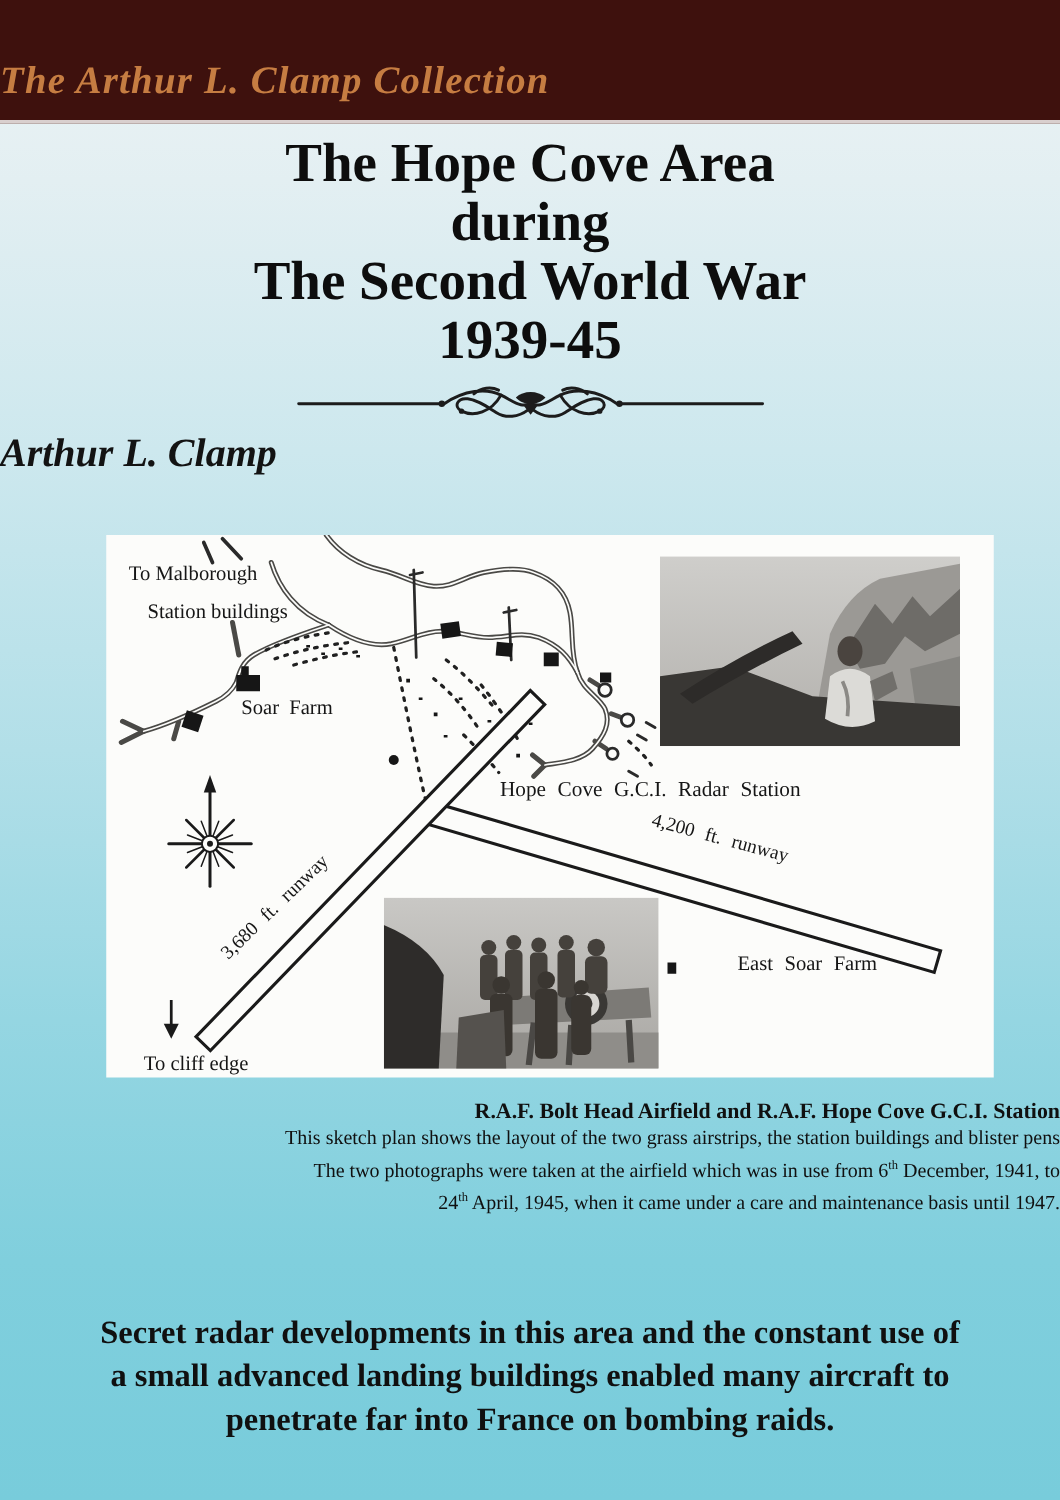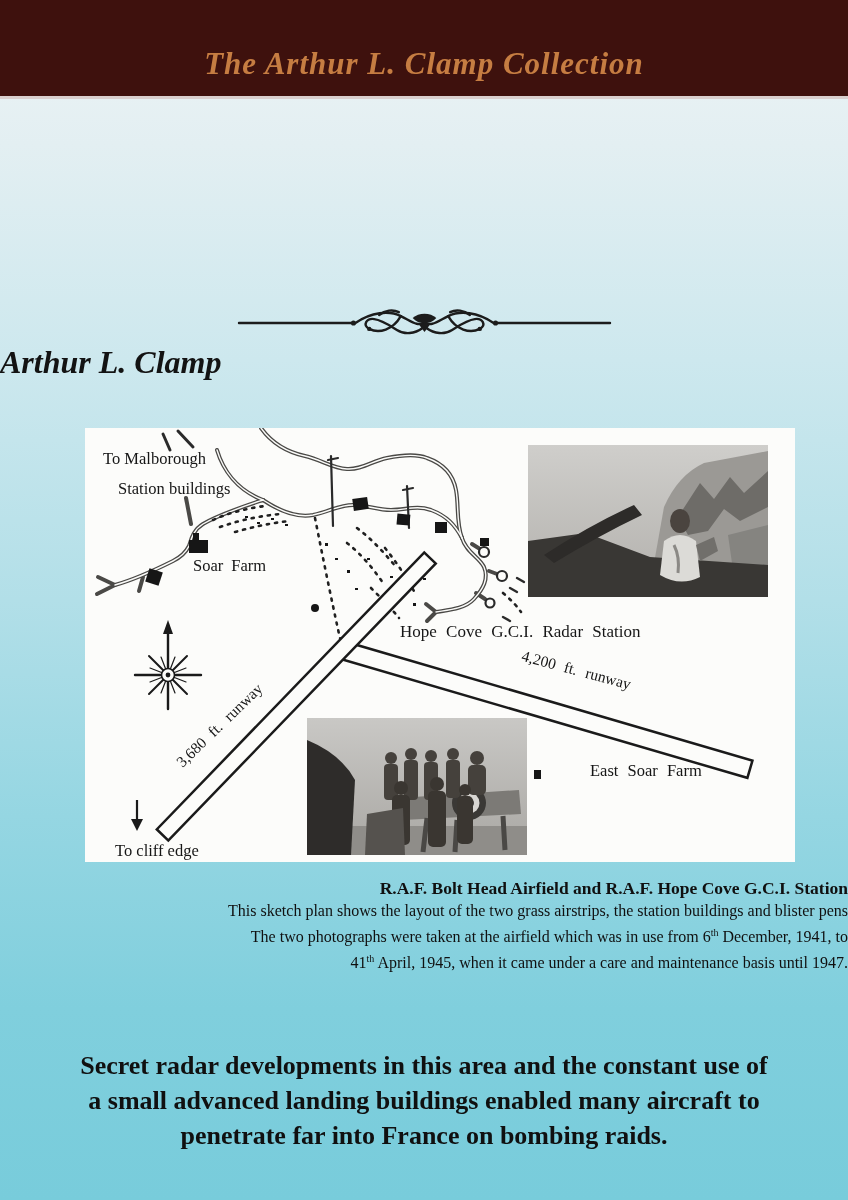--- a/index.html
+++ b/index.html
@@ -5,21 +5,21 @@
   html,body{margin:0;padding:0;background:#888;}
   .page{
     position:relative;width:848px;height:1200px;overflow:hidden;
     font-family:"Liberation Serif","DejaVu Serif",serif;color:#141414;
     background:linear-gradient(180deg,#eef4f6 0%,#e3eff2 12%,#cde8ee 30%,#b2dfe8 50%,#95d6e2 68%,#80cfdd 84%,#78ccdb 100%);
   }
   
   .banner{
     position:absolute;top:0;left:0;width:848px;height:96px;
     background:#3e110d;border-bottom:3px solid #d9cfce;
-    display:flex;align-items:flex-end;justify-content:center;
+    display:flex;align-items:flex-end;
   }
   .banner-text{
     color:#c67d42;font-style:italic;font-weight:bold;font-size:31px;
     letter-spacing:1px;padding-bottom:14px;
   }
   
   .title{
     position:absolute;top:107px;left:0;width:848px;text-align:center;
     font-weight:bold;font-size:44px;line-height:47px;color:#0d0d0d;
   }
@@ -52,20 +52,26 @@
 </style>
 </head>
 <body>
 
 <div class="page">
 
   <header class="banner">
     <div class="banner-text">The Arthur L. Clamp Collection</div>
   </header>
 
+  <h1 class="title" style="margin:0;">
+    <div>The Hope Cove Area</div>
+    <div>during</div>
+    <div>The Second World War</div>
+    <div>1939-45</div>
+  </h1>
 
   <div class="divider">
     <svg width="375" height="34" viewBox="0 0 380 34">
       <g stroke="#1c1c1c" fill="none" stroke-linecap="round">
         <path d="M2,17 L116,17" stroke-width="2.4"></path>
         <path d="M264,17 L378,17" stroke-width="2.4"></path>
         <g id="flourishL" stroke-width="2.4">
           <path d="M120,17 C136,6 154,4 166,10 C178,16 182,21 192,16"></path>
           <path d="M166,10 C158,24 144,28 134,23 C127,19 131,12 139,13 C147,14 154,19 162,24 C170,29 180,28 188,22"></path>
           <path d="M144,9 C150,4 158,3 164,6"></path>
@@ -261,21 +267,21 @@
         </g>
         <path d="M60,96 L96,90 L98,137 L58,137 Z" fill="#55524e"></path>
       </svg>
     </div>
   </section>
 
   <section class="caption">
     <div class="caption-heading">R.A.F. Bolt Head Airfield and R.A.F. Hope Cove G.C.I. Station</div>
     <div class="caption-line">This sketch plan shows the layout of the two grass airstrips, the station buildings and blister pens</div>
     <div class="caption-line"><span>The two photographs were taken at the airfield which was in use from 6</span><sup>th</sup><span> December, 1941, to</span></div>
-    <div class="caption-line"><span>41</span><sup>th</sup><span> April, 1945, when it came under a care and maintenance basis until 1947.</span></div>
+    <div class="caption-line"><span>24</span><sup>th</sup><span> April, 1945, when it came under a care and maintenance basis until 1947.</span></div>
   </section>
 
   <section class="tagline">
     <div>Secret radar developments in this area and the constant use of</div>
     <div>a small advanced landing buildings enabled many aircraft to</div>
     <div>penetrate far into France on bombing raids.</div>
   </section>
 
 </div>
 

